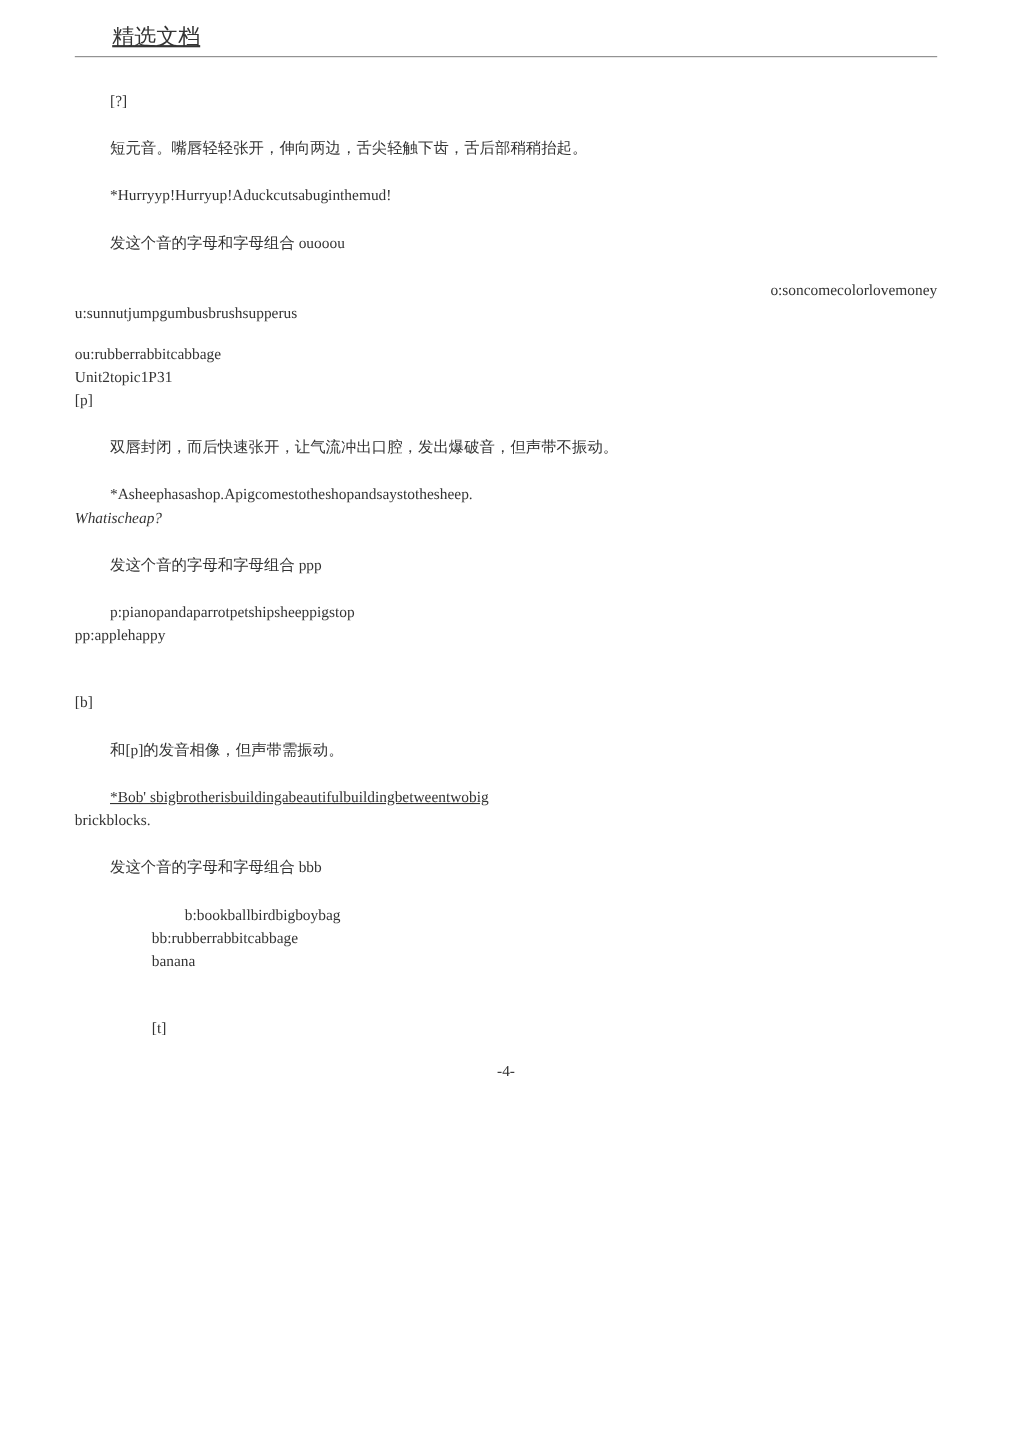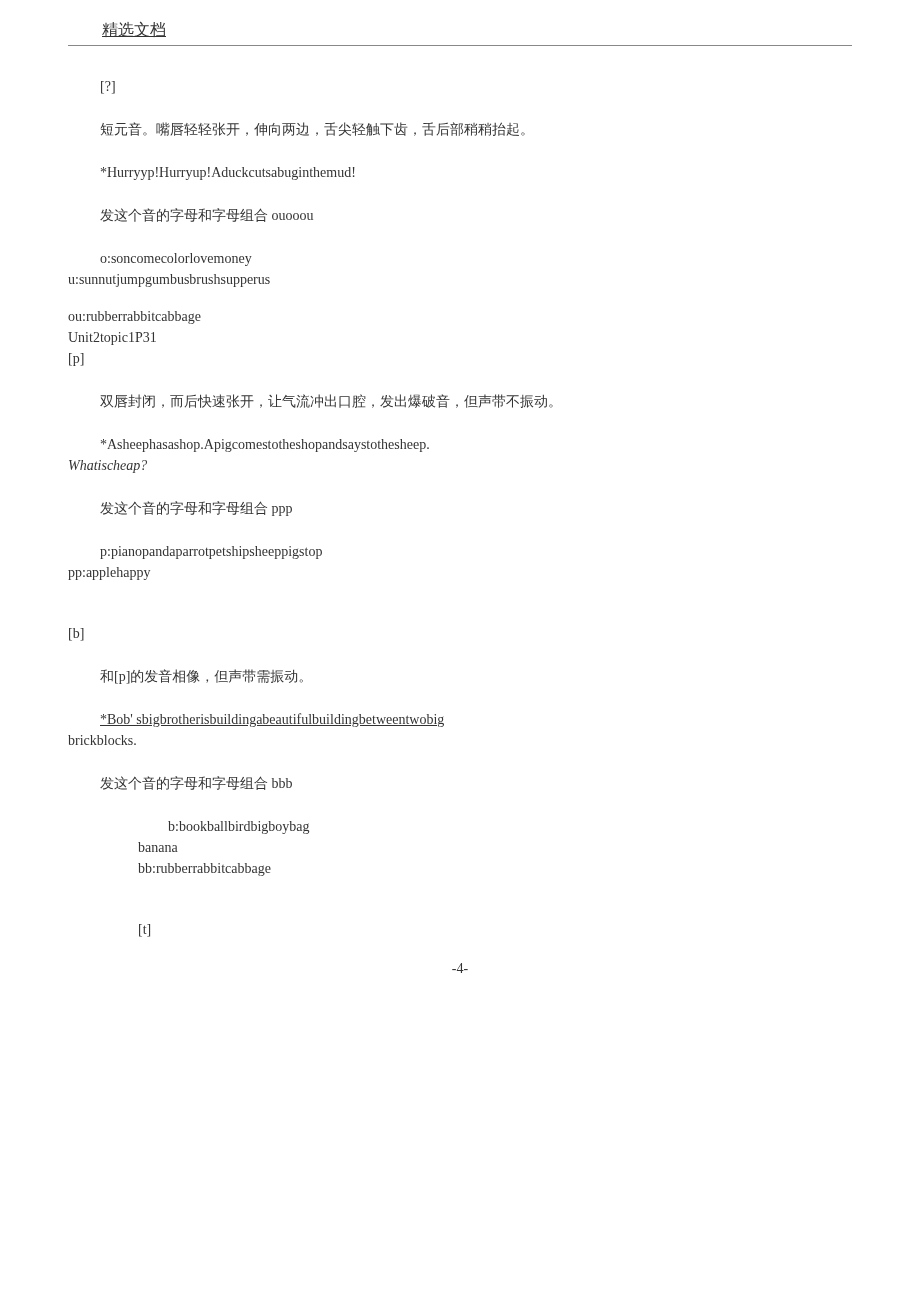--- a/index.html
+++ b/index.html
@@ -18,21 +18,21 @@
     }
     .page-container {
       padding: 20px 68px 30px 68px;
     }
     .header {
       border-bottom: 1px solid #888888;
       padding-bottom: 4px;
       margin-bottom: 30px;
     }
     .header-title {
-      font-size: 16px;
+      font-size: 20px;
       color: #333333;
       text-decoration: underline;
       padding-left: 34px;
     }
     .content {
       line-height: 1.5;
     }
     .para {
       margin-bottom: 22px;
       padding-left: 32px;
@@ -75,21 +75,21 @@
     <div class="header-title">精选文档</div>
   </div>
 
   <div class="content">
     <div class="para">[?]</div>
     <div class="para">短元音。嘴唇轻轻张开，伸向两边，舌尖轻触下齿，舌后部稍稍抬起。</div>
     <div class="para">*Hurryyp!Hurryup!Aduckcutsabuginthemud!</div>
     <div class="para">发这个音的字母和字母组合 ouooou</div>
 
     <div class="block-group">
-      <div class="para" style="margin-bottom:0;">o:soncomecolorlovemoney</div>
+      <div class="para" style="margin-bottom:0;text-align:right;">o:soncomecolorlovemoney</div>
       <div class="para-no-indent" style="margin-bottom:16px;">u:sunnutjumpgumbusbrushsupperus</div>
       <div class="para-no-indent" style="margin-bottom:0;">ou:rubberrabbitcabbage</div>
       <div class="para-no-indent" style="margin-bottom:0;">Unit2topic1P31</div>
       <div class="para-no-indent" style="margin-bottom:0;">[p]</div>
     </div>
 
     <div class="para">双唇封闭，而后快速张开，让气流冲出口腔，发出爆破音，但声带不振动。</div>
 
     <div class="block-group">
       <div class="para" style="margin-bottom:0;">*Asheephasashop.Apigcomestotheshopandsaystothesheep.</div>
@@ -111,22 +111,22 @@
 
     <div class="block-group">
       <div class="para" style="margin-bottom:0;text-decoration:underline;">*Bob' sbigbrotherisbuildingabeautifulbuildingbetweentwobig</div>
       <div class="para-no-indent" style="margin-bottom:0;">brickblocks.</div>
     </div>
 
     <div class="para">发这个音的字母和字母组合 bbb</div>
 
     <div class="block-group">
       <div class="para-indent-more">b:bookballbirdbigboybag</div>
+      <div class="para-indent-mid">bb:rubberrabbitcabbage</div>
       <div class="para-indent-mid">banana</div>
-      <div class="para-indent-mid">bb:rubberrabbitcabbage</div>
     </div>
 
     <div class="section-spacer"></div>
 
     <div class="para-indent-mid">[t]</div>
 
     <div class="page-number">-4-</div>
   </div>
 </div>
 

